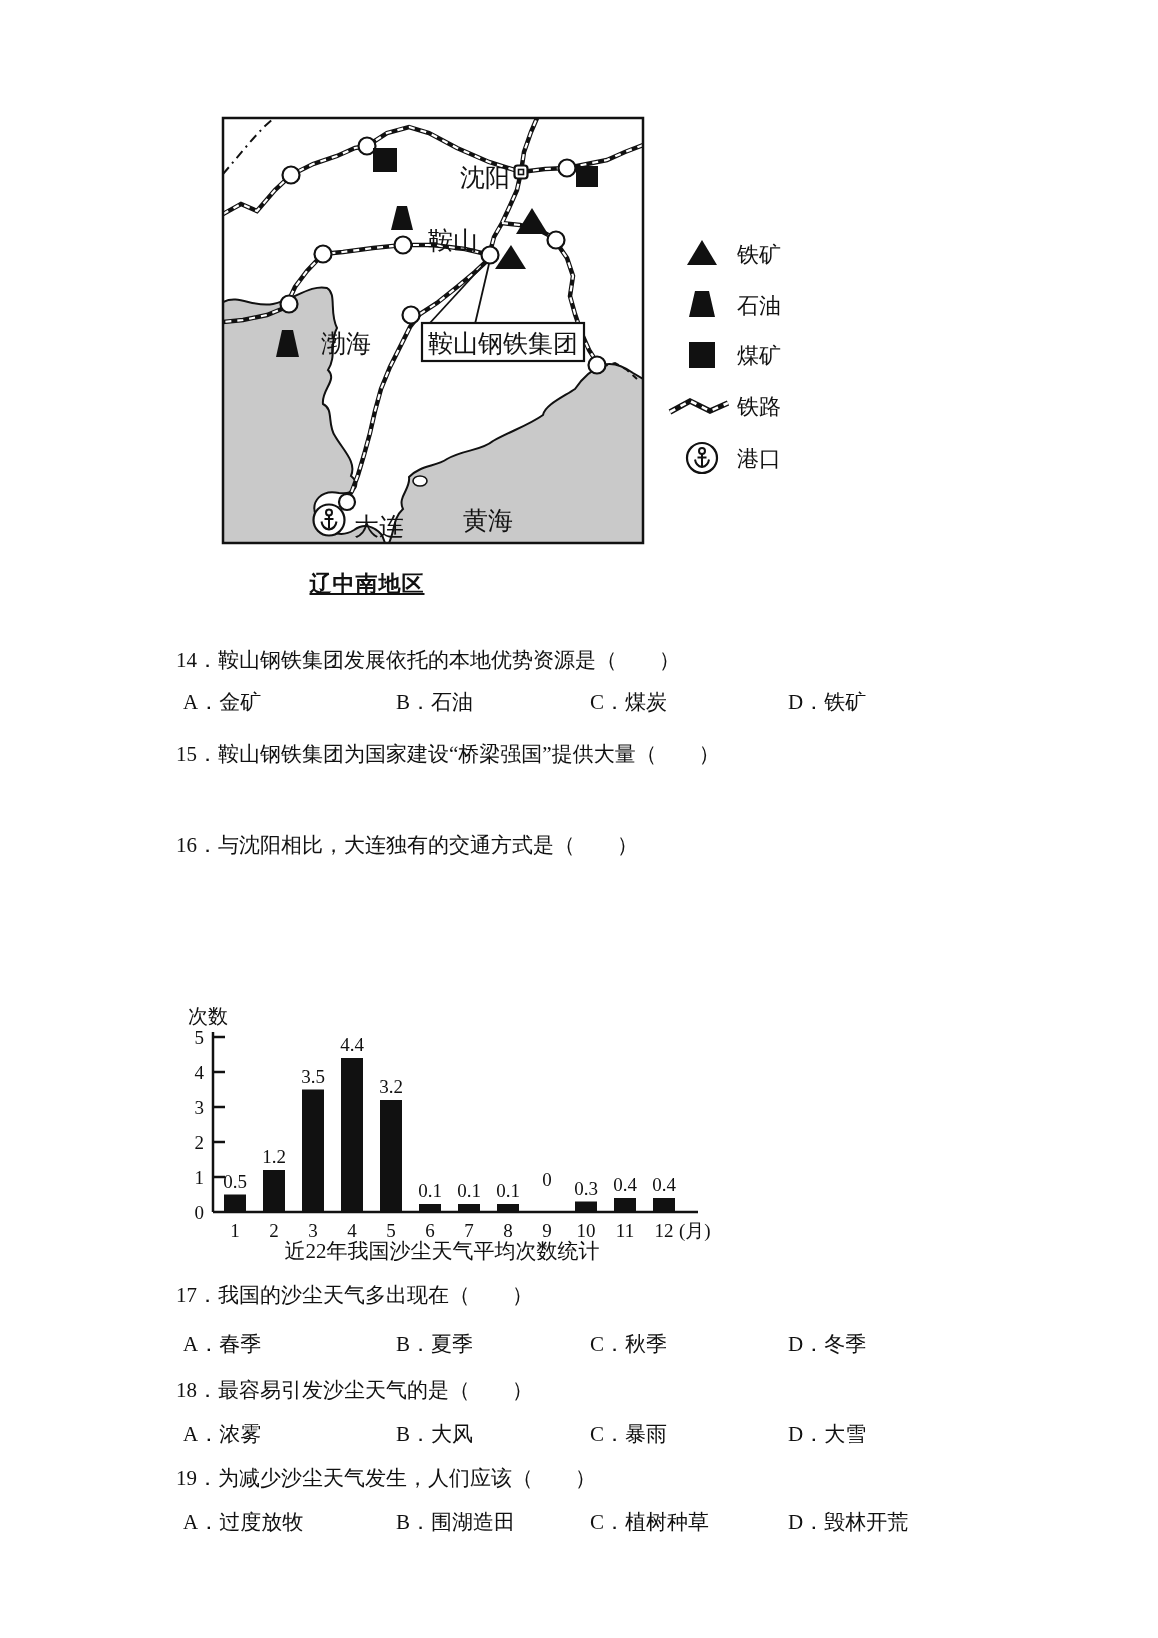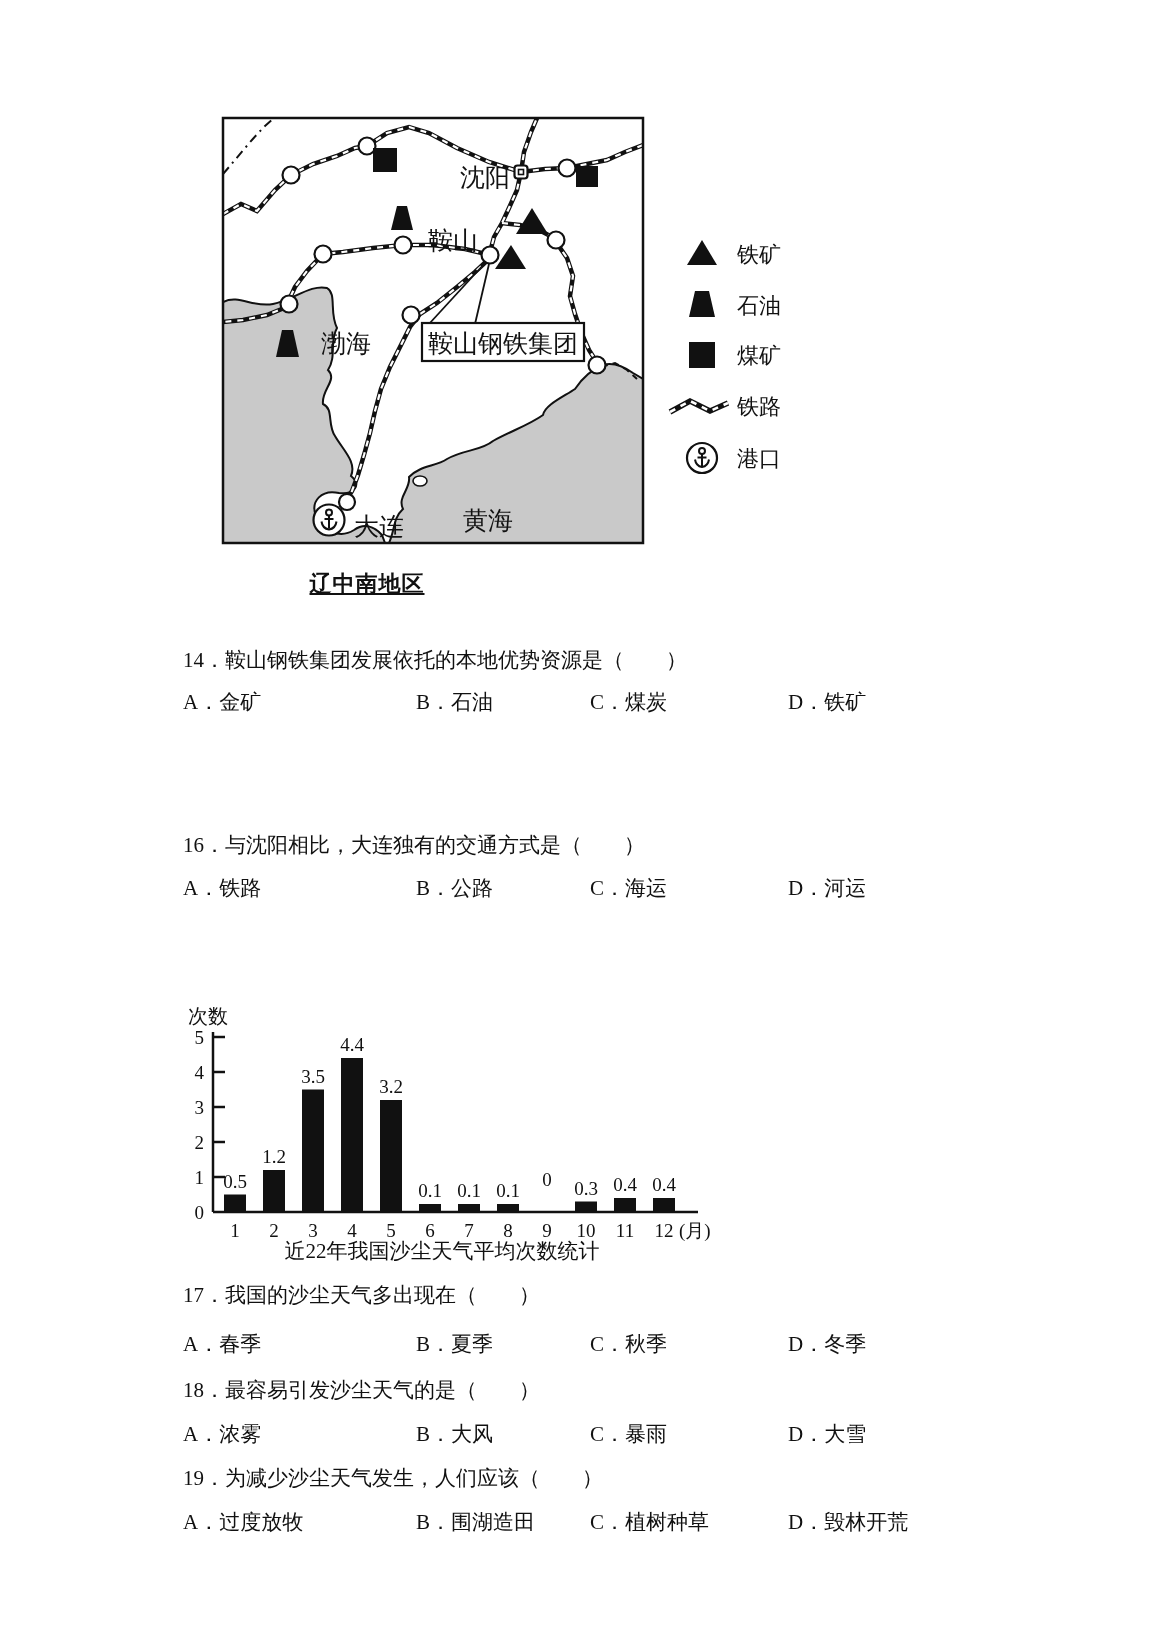--- a/index.html
+++ b/index.html
@@ -1,22 +1,22 @@
 <!DOCTYPE html>
 <html><head>
 <meta charset="utf-8">
 <style>
   html,body{margin:0;padding:0;background:#fff;}
   .page{position:relative;width:1158px;height:1638px;background:#ffffff;overflow:hidden;
         font-family:"Liberation Serif","DejaVu Serif",serif;color:#111;}
   .abs{position:absolute;}
-  .qline{position:absolute;left:183px;font-size:21px;white-space:nowrap;}
+  .qline{position:absolute;left:176px;font-size:21px;white-space:nowrap;}
   .optrow{position:absolute;left:0;width:100%;height:30px;}
   .opt{position:absolute;font-size:21px;white-space:nowrap;}
-  .optA{left:183px;} .optB{left:416px;font-family:Liberation Serif, serif;} .optC{left:590px;} .optD{left:788px;}
+  .optA{left:183px;} .optB{left:396px;font-family:Liberation Serif, serif;} .optC{left:590px;} .optD{left:788px;}
   .intro{position:absolute;left:214px;top:963px;font-size:21px;white-space:nowrap;}
   .map-caption{position:absolute;left:267px;top:569px;width:200px;text-align:center;
                font-size:22px;font-weight:bold;letter-spacing:1px;text-decoration:underline;}
   
   .sea{fill:#c9c9c9;stroke:#111;stroke-width:2;}
   .rail-under use{stroke:#111;stroke-width:4.5;fill:none;}
   .rail-over use{stroke:#fff;stroke-width:2.2;fill:none;stroke-dasharray:6 6;}
   .station{fill:#fff;stroke:#111;stroke-width:2.2;}
   .sym{fill:#111;stroke:none;}
   .mlabel{font-family:"Liberation Serif","DejaVu Serif",serif;font-size:25px;fill:#111;}
@@ -176,28 +176,23 @@
   <div class="map-caption">辽中南地区</div>
 
   <div class="qline" style="top:646px">14．鞍山钢铁集团发展依托的本地优势资源是（　　）</div>
   <div class="optrow" style="top:688px">
     <span class="opt optA">A．金矿</span>
     <span class="opt optB">B．石油</span>
     <span class="opt optC">C．煤炭</span>
     <span class="opt optD">D．铁矿</span>
   </div>
 
+  <div class="qline" style="top:740px">15．鞍山钢铁集团为国家建设“桥梁强国”提供大量（　　）</div>
 
   <div class="qline" style="top:831px">16．与沈阳相比，大连独有的交通方式是（　　）</div>
-  <div class="optrow" style="top:874px">
-    <span class="opt optA">A．铁路</span>
-    <span class="opt optB">B．公路</span>
-    <span class="opt optC">C．海运</span>
-    <span class="opt optD">D．河运</span>
-  </div>
 
 
   <svg class="abs" style="left:180px;top:995px;" width="730" height="285" viewBox="0 0 730 285">
     <text class="cylab" x="8" y="28">次数</text>
     <text class="ctitle" x="262" y="263" text-anchor="middle">近22年我国沙尘天气平均次数统计</text>
 
   <line x1="33" y1="37" x2="33" y2="217" stroke="#111" stroke-width="2.5"></line>
       <line x1="33" y1="217" x2="518" y2="217" stroke="#111" stroke-width="2.5"></line>
       <text x="24" y="224" text-anchor="end" class="cnum">0</text>
       <line x1="33" y1="182" x2="45" y2="182" stroke="#111" stroke-width="2.5"></line>

